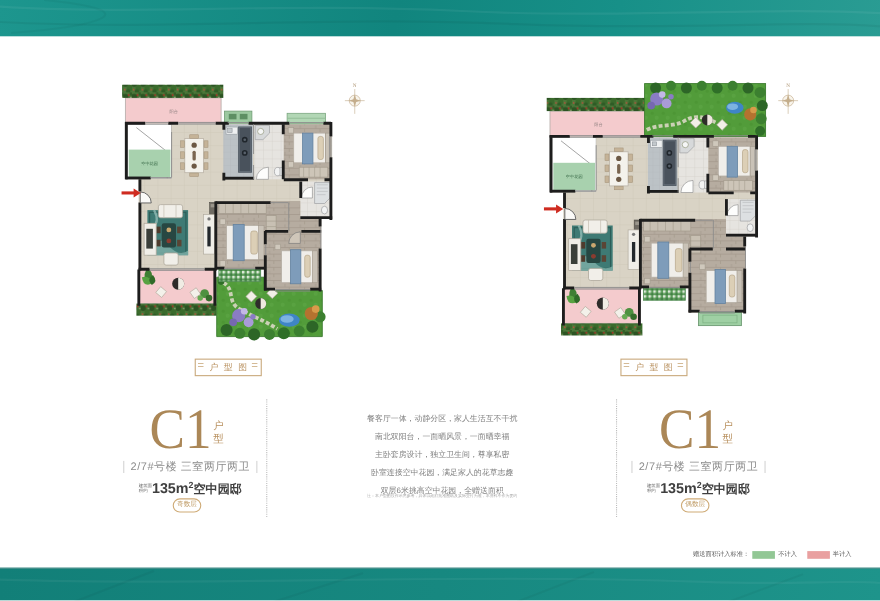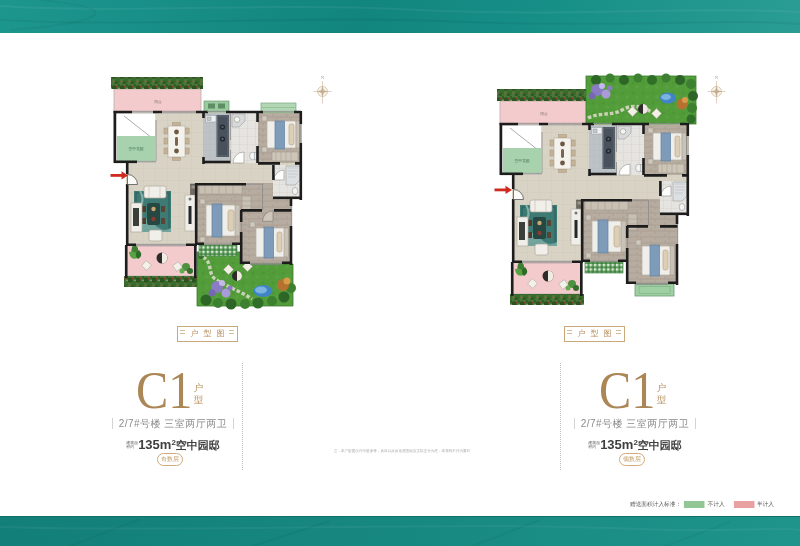--- a/index.html
+++ b/index.html
@@ -641,20 +641,27 @@
 <span style="border-left:1px solid #d4d4d4;padding-left:6px;"></span>2/7#号楼 三室两厅两卫<span style="border-right:1px solid #d4d4d4;padding-right:6px;"></span></div>
 
 <div class="abs" style="left:73px;top:435px;width:200px;text-align:center;color:#3f3f3f;">
 <span style="display:inline-block;vertical-align:1.5px;font-size:4px;color:#666;line-height:4px;text-align:left;">建筑面<br>积约</span><span style="font-size:13px;font-weight:bold;">135m</span><span style="font-size:8px;font-weight:bold;vertical-align:4px;">2</span><span style="font-size:11px;font-weight:bold;">空中园邸</span></div>
 
 <div class="abs" style="left:157px;top:453px;width:24px;height:11px;border:1px solid #cfab77;border-radius:7px;color:#bf9a63;font-size:6px;line-height:11px;text-align:center;">奇数层</div>
 
 <div class="abs" style="left:242px;top:363px;height:107px;border-left:1px dotted #bdbdbd;"></div>
 <div class="abs" style="left:560px;top:363px;height:107px;border-left:1px dotted #bdbdbd;"></div>
 
+<div class="abs" style="left:302px;top:373px;width:200px;text-align:center;font-size:7.2px;color:#7f7f7f;line-height:16.2px;letter-spacing:0;">
+餐客厅一体，动静分区，家人生活互不干扰<br>
+南北双阳台，一面晒风景，一面晒幸福<br>
+主卧套房设计，独立卫生间，尊享私密<br>
+卧室连接空中花园，满足家人的花草志趣<br>
+双层6米挑高空中花园，全赠送面积
+</div>
 
 <div class="abs" style="left:302px;top:449px;width:200px;text-align:center;font-size:3.6px;color:#a8a8a8;">注：本户型图仅作示意参考，具体以政府批准图纸及实际交付为准，本资料不作为要约</div>
 
 <div class="abs goldserif" style="left:599px;top:365px;font-size:52px;line-height:52px;transform:scaleX(0.93);transform-origin:left top;">C1</div>
 
 <div class="abs" style="left:655px;top:382px;width:13px;font-size:9.5px;line-height:11.5px;color:#b8905e;text-align:center;">户<br>型</div>
 
 <div class="abs" style="left:535px;top:417px;width:200px;text-align:center;font-size:10px;color:#8b8b8b;letter-spacing:0.5px;">
 <span style="border-left:1px solid #d4d4d4;padding-left:6px;"></span>2/7#号楼 三室两厅两卫<span style="border-right:1px solid #d4d4d4;padding-right:6px;"></span></div>
 

